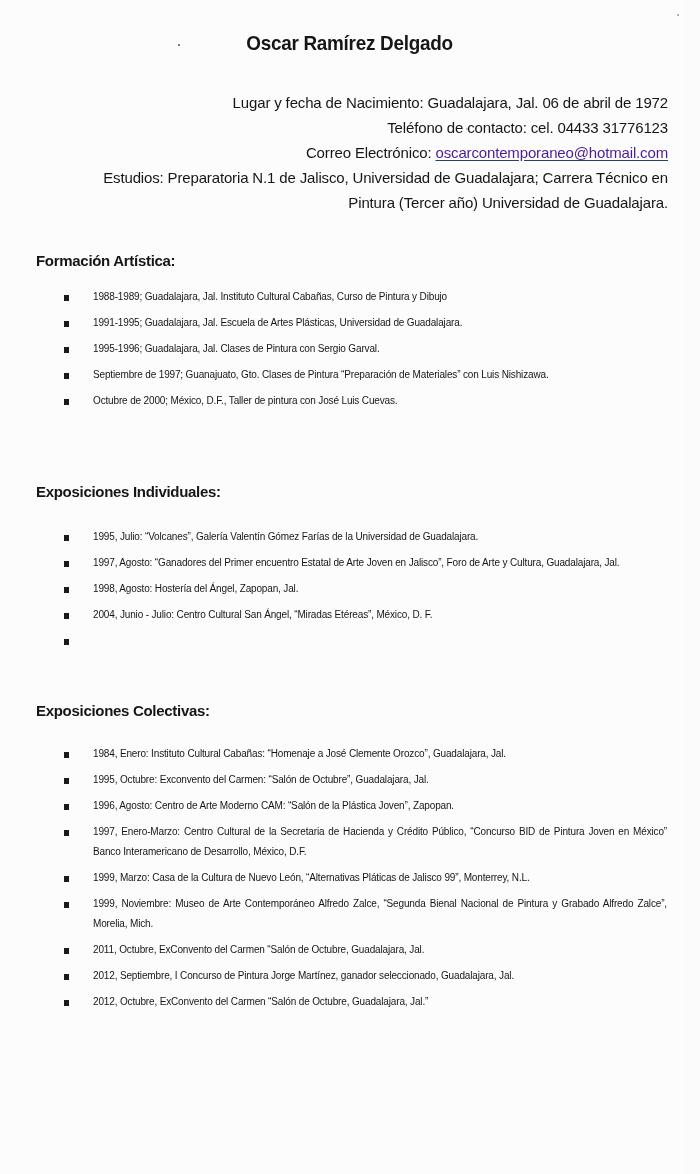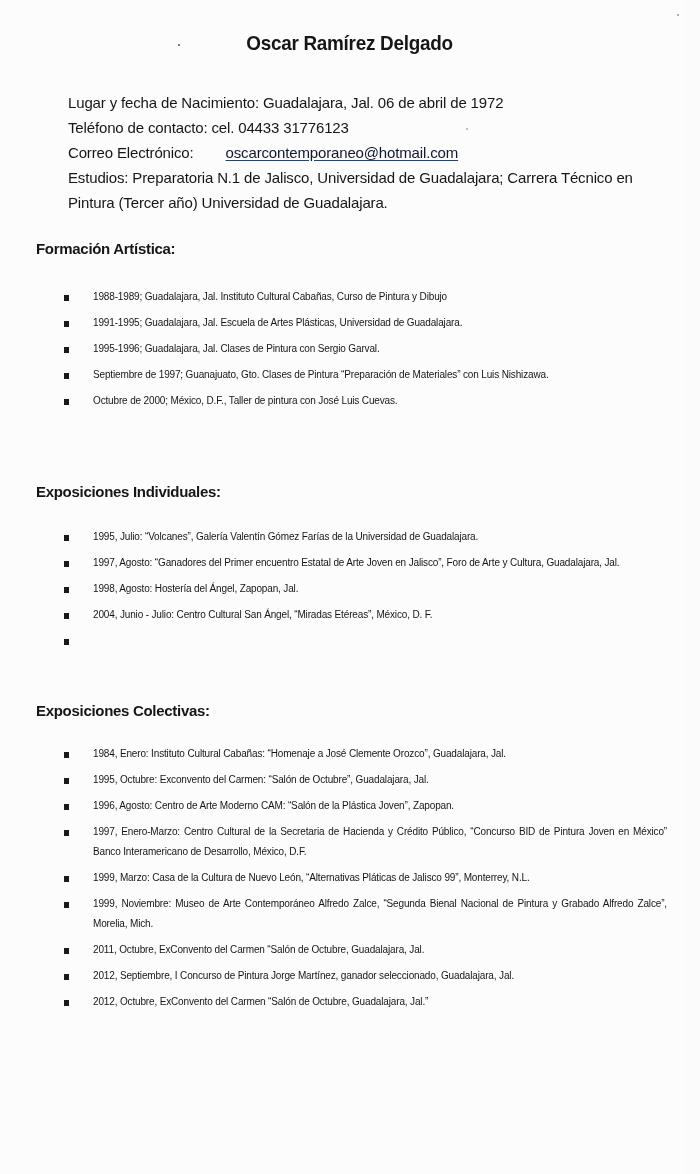--- a/index.html
+++ b/index.html
@@ -42,29 +42,29 @@
       transform-origin: 345px 0;
     }
     .info {
       position: absolute;
       left: 68px;
       top: 90px;
       width: 600px;
       font-size: 15px;
       line-height: 25px;
       letter-spacing: -0.15px;
+      text-align: right;
     }
     .info .line { white-space: nowrap; }
     .info .wrap { white-space: normal; }
     .email-link {
-      color: #0f172a;
+      color: #4c1d95;
       text-decoration: underline;
       text-underline-offset: 2px;
       text-decoration-color: #2a3f6a;
-      margin-left: 28px;
     }
     .section-heading {
       position: absolute;
       left: 36px;
       font-size: 15px;
       font-weight: bold;
       letter-spacing: -0.3px;
     }
     .list {
       position: absolute;
@@ -84,21 +84,21 @@
       text-align: justify;
     }
     .list li .bullet {
       position: absolute;
       left: 2px;
       top: 8px;
       width: 5px;
       height: 6px;
       background: #1a1a1a;
     }
-    #sec-formacion-h { top: 240px; }
+    #sec-formacion-h { top: 252px; }
     #sec-formacion-l { top: 287px; }
     #sec-individuales-h { top: 483px; }
     #sec-individuales-l { top: 527px; }
     #sec-colectivas-h { top: 702px; }
     #sec-colectivas-l { top: 744px; }
   </style>
 </head>
 <body>
 
 <div class="page">

